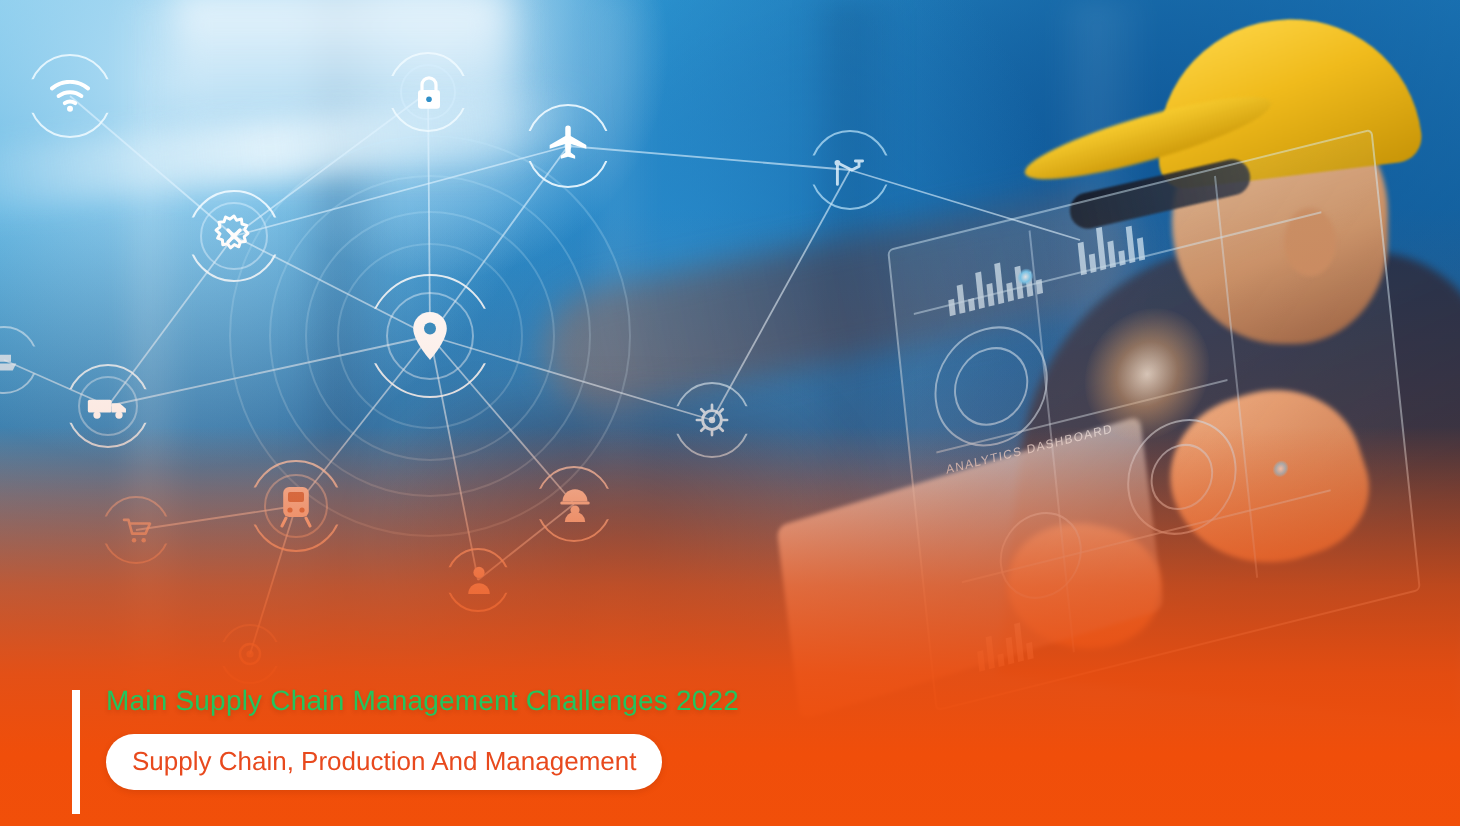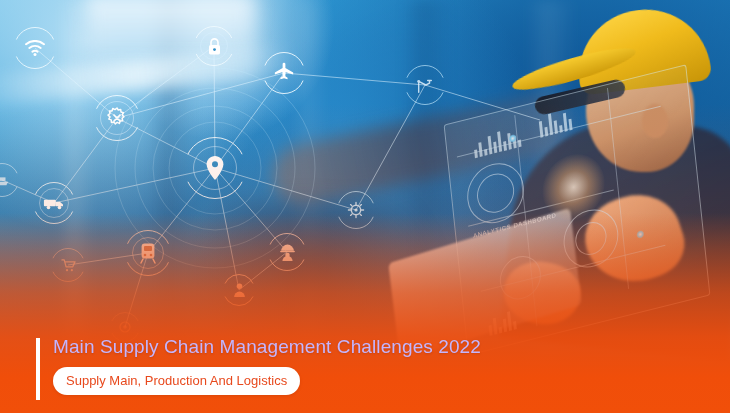--- a/index.html
+++ b/index.html
@@ -201,22 +201,22 @@
   }
 
   
   .caption { position: absolute; left: 36px; bottom: 18px; }
   .caption-bar {
     position: absolute; left: 0; top: 3px; width: 4px; height: 62px;
     background: #ffffff;
   }
   .caption-inner { margin-left: 17px; }
   .page-title {
-    color: #c4b5fd;
-    font-size: 19px;
+    color: #22c55e;
+    font-size: 14px;
     font-weight: 400;
     letter-spacing: .1px;
     line-height: 1.25;
     white-space: nowrap;
     text-shadow: 0 1px 2px rgba(120,35,0,.25);
   }
   .subtitle-pill {
     display: inline-block;
     margin-top: 8px;
     background: #ffffff;
@@ -489,18 +489,18 @@
     </div>
   </div>
 
   <div class="orange-tint"></div>
   <div class="orange-overlay"></div>
 
   <div class="caption">
     <div class="caption-bar"></div>
     <div class="caption-inner">
       <div class="page-title">Main Supply Chain Management Challenges 2022</div>
-      <div class="subtitle-pill">Supply Main, Production And Logistics</div>
+      <div class="subtitle-pill">Supply Chain, Production And Management</div>
     </div>
   </div>
 
 
 </div>
 
 </body></html>

